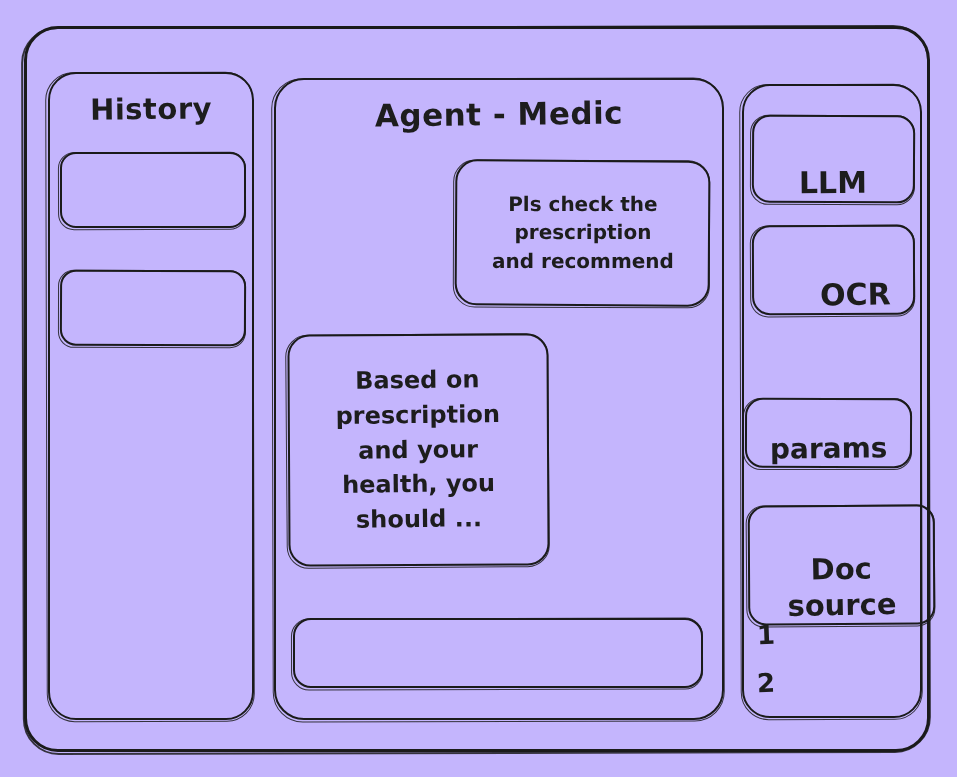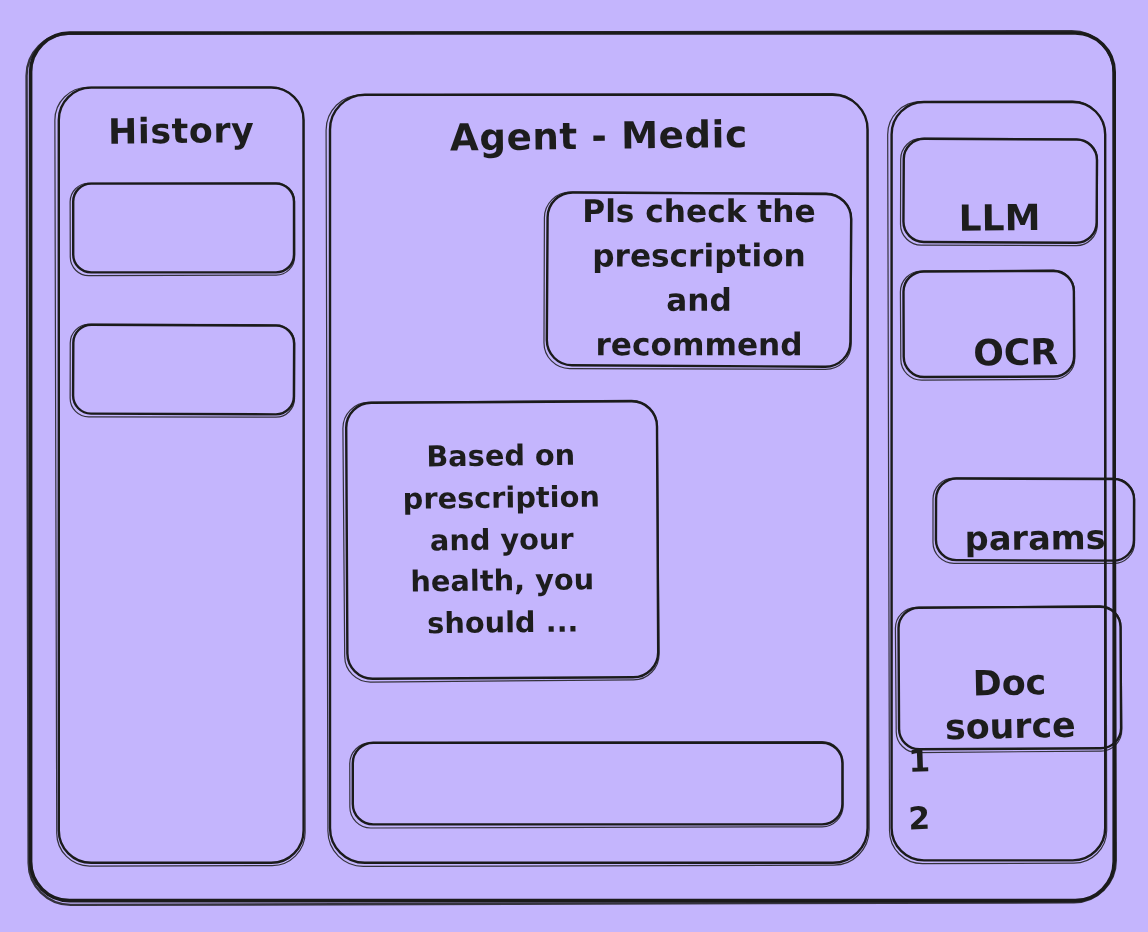--- a/index.html
+++ b/index.html
@@ -121,21 +121,21 @@
   .bubble {
     border-radius: 22px;
     display: flex;
     align-items: center;
     justify-content: center;
     padding: 10px 14px;
   }
   .bubble-text {
     font-family: "DejaVu Sans", sans-serif;
     font-weight: 700;
-    font-size: 26px;
+    font-size: 20px;
     line-height: 1.42;
     text-align: center;
     color: #1d1d1d;
     white-space: pre-line;
     transform: rotate(-0.4deg);
   }
   #user-bubble {
     left: 455px;
     top: 160px;
     width: 255px;
@@ -175,26 +175,26 @@
     text-align: center;
     line-height: 1.25;
     white-space: pre-line;
     transform: rotate(-0.8deg);
   }
   #tool-llm {
     left: 752px; top: 115px; width: 163px; height: 88px;
     transform: rotate(0.3deg);
   }
   #tool-ocr {
-    left: 752px; top: 225px; width: 144px; height: 90px;
+    left: 752px; top: 225px; width: 163px; height: 90px;
     transform: rotate(-0.2deg);
     padding-left: 44px;
   }
   #tool-params {
-    left: 779px; top: 398px; width: 167px; height: 70px;
+    left: 745px; top: 398px; width: 167px; height: 70px;
     transform: rotate(0.2deg);
   }
   #tool-params .tool-label { font-size: 28px; }
   #tool-docsource {
     left: 748px; top: 505px; width: 187px; height: 120px;
     transform: rotate(-0.3deg);
   }
   #tool-docsource .tool-label { font-size: 29px; }
 
   

